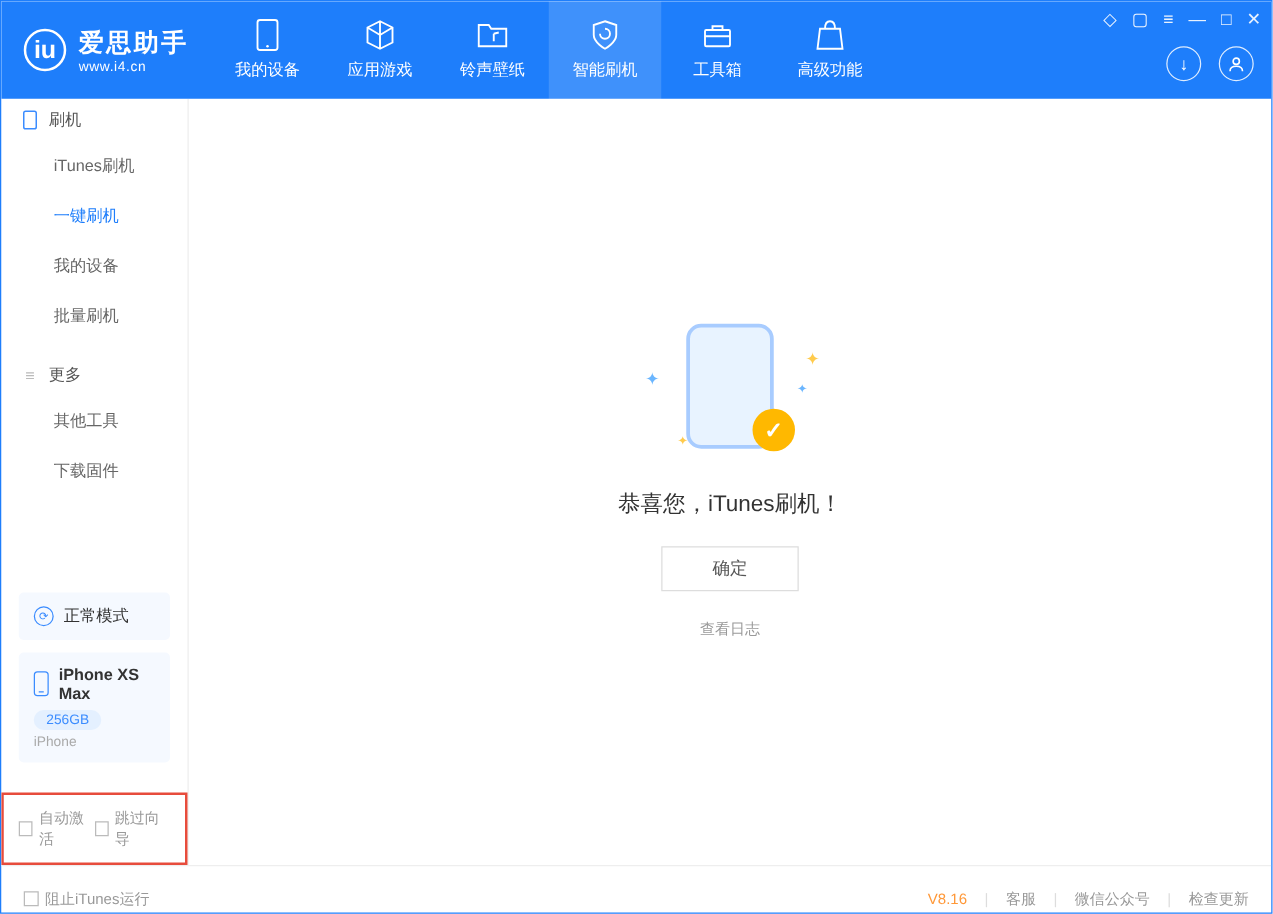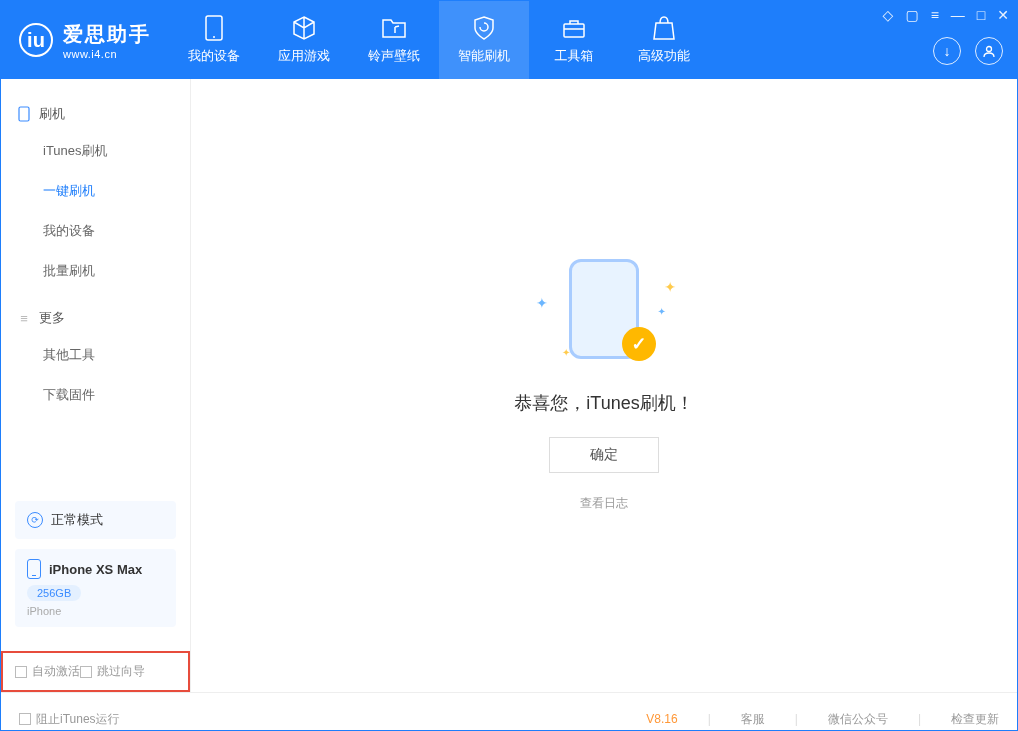--- a/index.html
+++ b/index.html
@@ -15,21 +15,21 @@
 .tab { width: 90px; display: flex; flex-direction: column; align-items: center; justify-content: center; cursor: pointer; font-size: 13px; gap: 6px; }
 .tab.active { background: rgba(255,255,255,0.15); }
 .tab-icon { width: 26px; height: 26px; display: flex; align-items: center; justify-content: center; }
 
 .win-controls { position: absolute; top: 6px; right: 8px; display: flex; gap: 12px; font-size: 14px; }
 .win-controls span { cursor: pointer; opacity: 0.9; }
 .header-right { position: absolute; right: 14px; bottom: 14px; display: flex; gap: 14px; }
 .circle-btn { width: 28px; height: 28px; border: 1.8px solid rgba(255,255,255,0.85); border-radius: 50%; display: flex; align-items: center; justify-content: center; cursor: pointer; font-size: 14px; }
 
 .body { display: flex; height: 613px; }
-.sidebar { width: 190px; border-right: 1px solid #eee; padding-top: 18px; display: flex; flex-direction: column; }
+.sidebar { width: 150px; border-right: 1px solid #eee; display: flex; flex-direction: column; }
 .side-section { margin-bottom: 10px; }
 .side-head { display: flex; align-items: center; padding: 8px 16px; color: #555; font-size: 13px; gap: 8px; }
 .side-head-icon { width: 14px; height: 14px; display: inline-flex; align-items: center; justify-content: center; color: #3b8cff; }
 .side-item { padding: 11px 0 11px 42px; font-size: 13px; color: #666; cursor: pointer; }
 .side-item.active { color: #1e7efb; }
 
 .device-cards { margin-top: auto; padding: 0 14px 14px; }
 .card { background: #f5f9ff; border-radius: 4px; padding: 10px 12px; margin-bottom: 10px; font-size: 13px; color: #333; }
 .card-title { display: flex; align-items: center; gap: 8px; }
 .mode-icon { width: 16px; height: 16px; border: 1.5px solid #3b8cff; border-radius: 50%; display: inline-flex; align-items: center; justify-content: center; font-size: 9px; color: #3b8cff; }
@@ -51,21 +51,21 @@
 .s2 { right: -2px; top: 20px; color: #ffcb4d; }
 .s3 { left: 28px; top: 88px; color: #ffcb4d; font-size: 10px; }
 .s4 { right: 8px; bottom: 52px; font-size: 10px; }
 
 .success-text { font-size: 18px; color: #333; }
 .ok-btn { padding: 8px 40px; border: 1px solid #ddd; background: #fff; font-size: 14px; color: #555; cursor: pointer; }
 .log-link { font-size: 12px; color: #999; cursor: pointer; }
 
 .footer { height: 53px; border-top: 1px solid #eee; display: flex; align-items: center; padding: 0 18px; font-size: 12px; color: #999; }
 .footer label { display: flex; align-items: center; gap: 5px; cursor: pointer; }
-.footer-right { margin-left: auto; display: flex; align-items: center; gap: 30px; }
+.footer-right { margin-left: auto; display: flex; align-items: center; gap: 14px; }
 .sep { color: #ddd; }
 .footer-link { cursor: pointer; }
 .ver { color: #ff9838; }
 </style>
 </head>
 <body>
 
 <div class="header">
   <div class="logo">
     <div class="logo-icon">iu</div>

